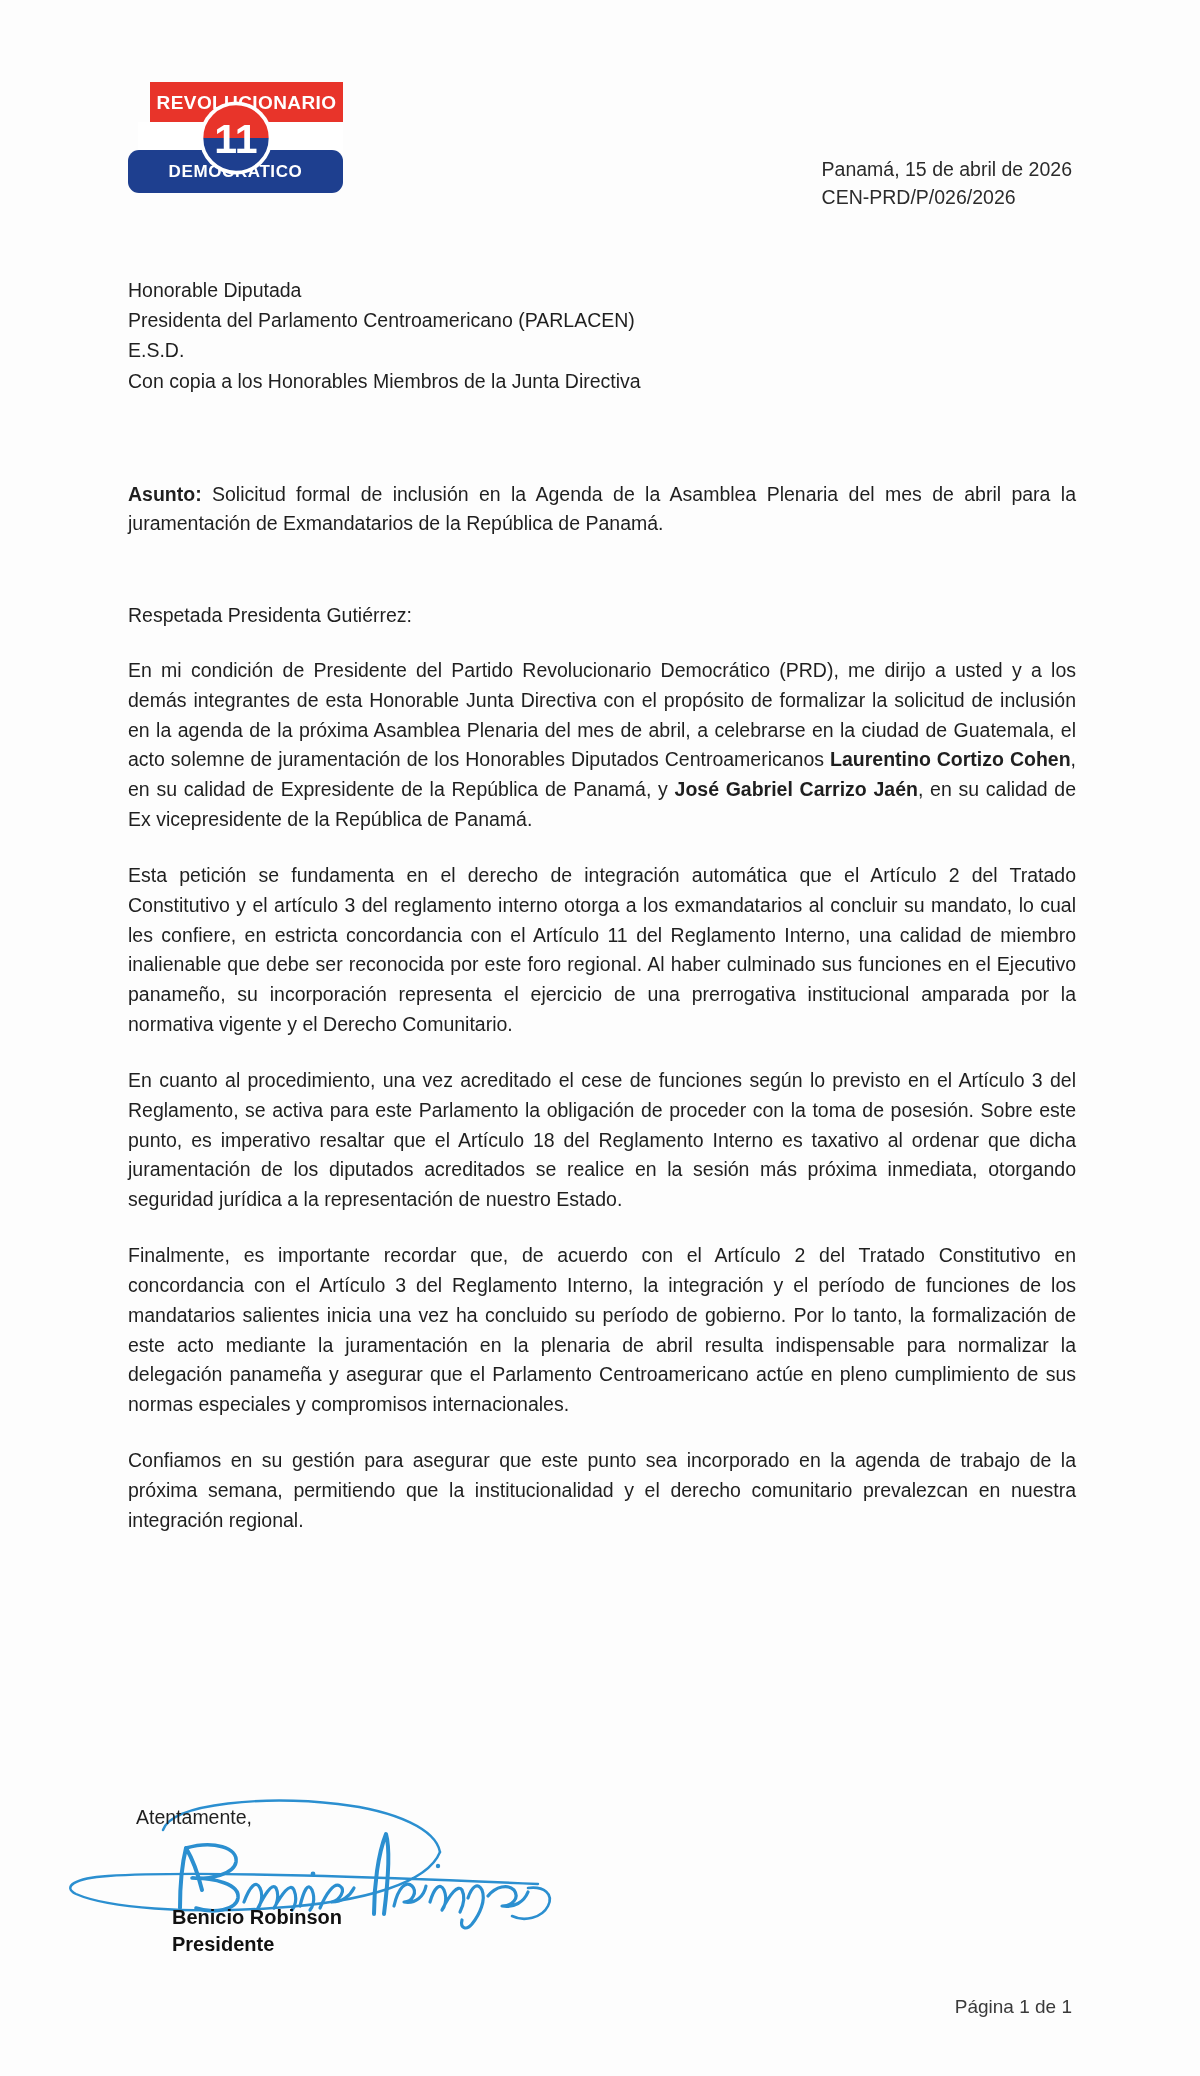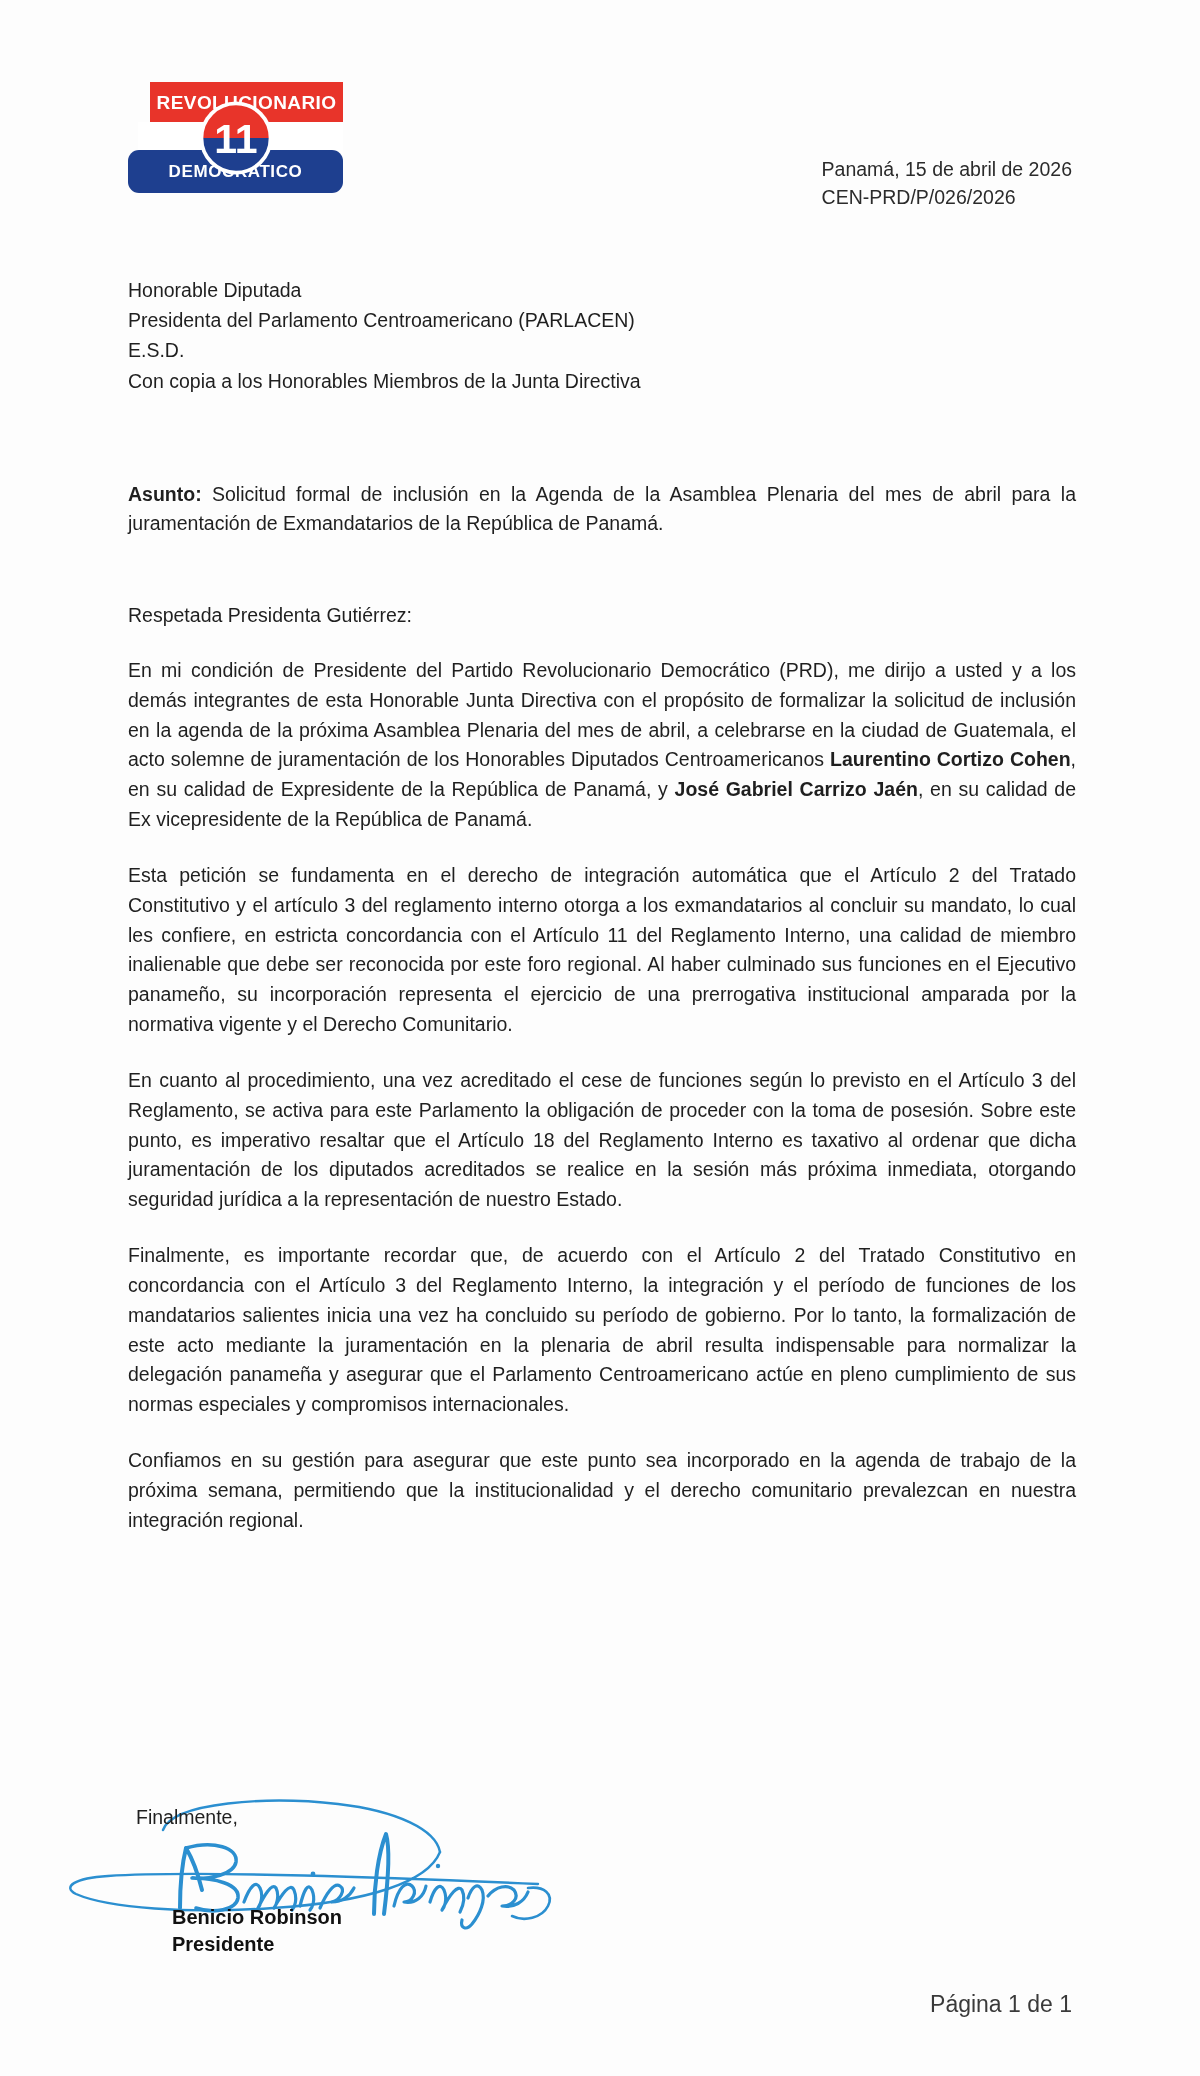--- a/index.html
+++ b/index.html
@@ -186,21 +186,21 @@
     color: #111111;
     z-index: 4;
     margin-left: 36px;
   }
 
   
   .footer {
     position: absolute;
     right: 128px;
     bottom: 58px;
-    font-size: 23px;
+    font-size: 19px;
     color: #3a3a3a;
   }
 </style>
 </head>
 <body>
 
 <div class="page">
 
   <div class="header">
 
@@ -245,21 +245,21 @@
     <div class="paragraphs">
       <p><span>En mi condición de Presidente del Partido Revolucionario Democrático (PRD), me dirijo a usted y a los demás integrantes de esta Honorable Junta Directiva con el propósito de formalizar la solicitud de inclusión en la agenda de la próxima Asamblea Plenaria del mes de abril, a celebrarse en la ciudad de Guatemala, el acto solemne de juramentación de los Honorables Diputados Centroamericanos </span><b>Laurentino Cortizo Cohen</b><span>, en su calidad de Expresidente de la República de Panamá, y </span><b>José Gabriel Carrizo Jaén</b><span>, en su calidad de Ex vicepresidente de la República de Panamá.</span></p>
       <p>Esta petición se fundamenta en el derecho de integración automática que el Artículo 2 del Tratado Constitutivo y el artículo 3 del reglamento interno otorga a los exmandatarios al concluir su mandato, lo cual les confiere, en estricta concordancia con el Artículo 11 del Reglamento Interno, una calidad de miembro inalienable que debe ser reconocida por este foro regional. Al haber culminado sus funciones en el Ejecutivo panameño, su incorporación representa el ejercicio de una prerrogativa institucional amparada por la normativa vigente y el Derecho Comunitario.</p>
       <p>En cuanto al procedimiento, una vez acreditado el cese de funciones según lo previsto en el Artículo 3 del Reglamento, se activa para este Parlamento la obligación de proceder con la toma de posesión. Sobre este punto, es imperativo resaltar que el Artículo 18 del Reglamento Interno es taxativo al ordenar que dicha juramentación de los diputados acreditados se realice en la sesión más próxima inmediata, otorgando seguridad jurídica a la representación de nuestro Estado.</p>
       <p>Finalmente, es importante recordar que, de acuerdo con el Artículo 2 del Tratado Constitutivo en concordancia con el Artículo 3 del Reglamento Interno, la integración y el período de funciones de los mandatarios salientes inicia una vez ha concluido su período de gobierno. Por lo tanto, la formalización de este acto mediante la juramentación en la plenaria de abril resulta indispensable para normalizar la delegación panameña y asegurar que el Parlamento Centroamericano actúe en pleno cumplimiento de sus normas especiales y compromisos internacionales.</p>
       <p>Confiamos en su gestión para asegurar que este punto sea incorporado en la agenda de trabajo de la próxima semana, permitiendo que la institucionalidad y el derecho comunitario prevalezcan en nuestra integración regional.</p>
     </div>
   </div>
 
   <div class="signature-area">
-    <div class="closing">Finalmente,</div>
+    <div class="closing">Atentamente,</div>
 
     <svg class="sig-svg" viewBox="0 0 520 150">
       <g fill="none" stroke="#2b8fd0" stroke-linecap="round" stroke-linejoin="round">
 
         <path d="M95 40 C105 12, 200 6, 270 14 C330 21, 368 40, 372 62" stroke-width="2.4"></path>
 
         <path d="M372 62 C360 92, 300 112, 205 118 C120 124, 40 118, 8 104
                  C-6 97, 6 88, 40 86 C130 80, 330 88, 470 94" stroke-width="2.4"></path>
 
         <path d="M112 118 C112 96, 114 74, 118 58 C124 68, 130 84, 134 100" stroke-width="4"></path>

